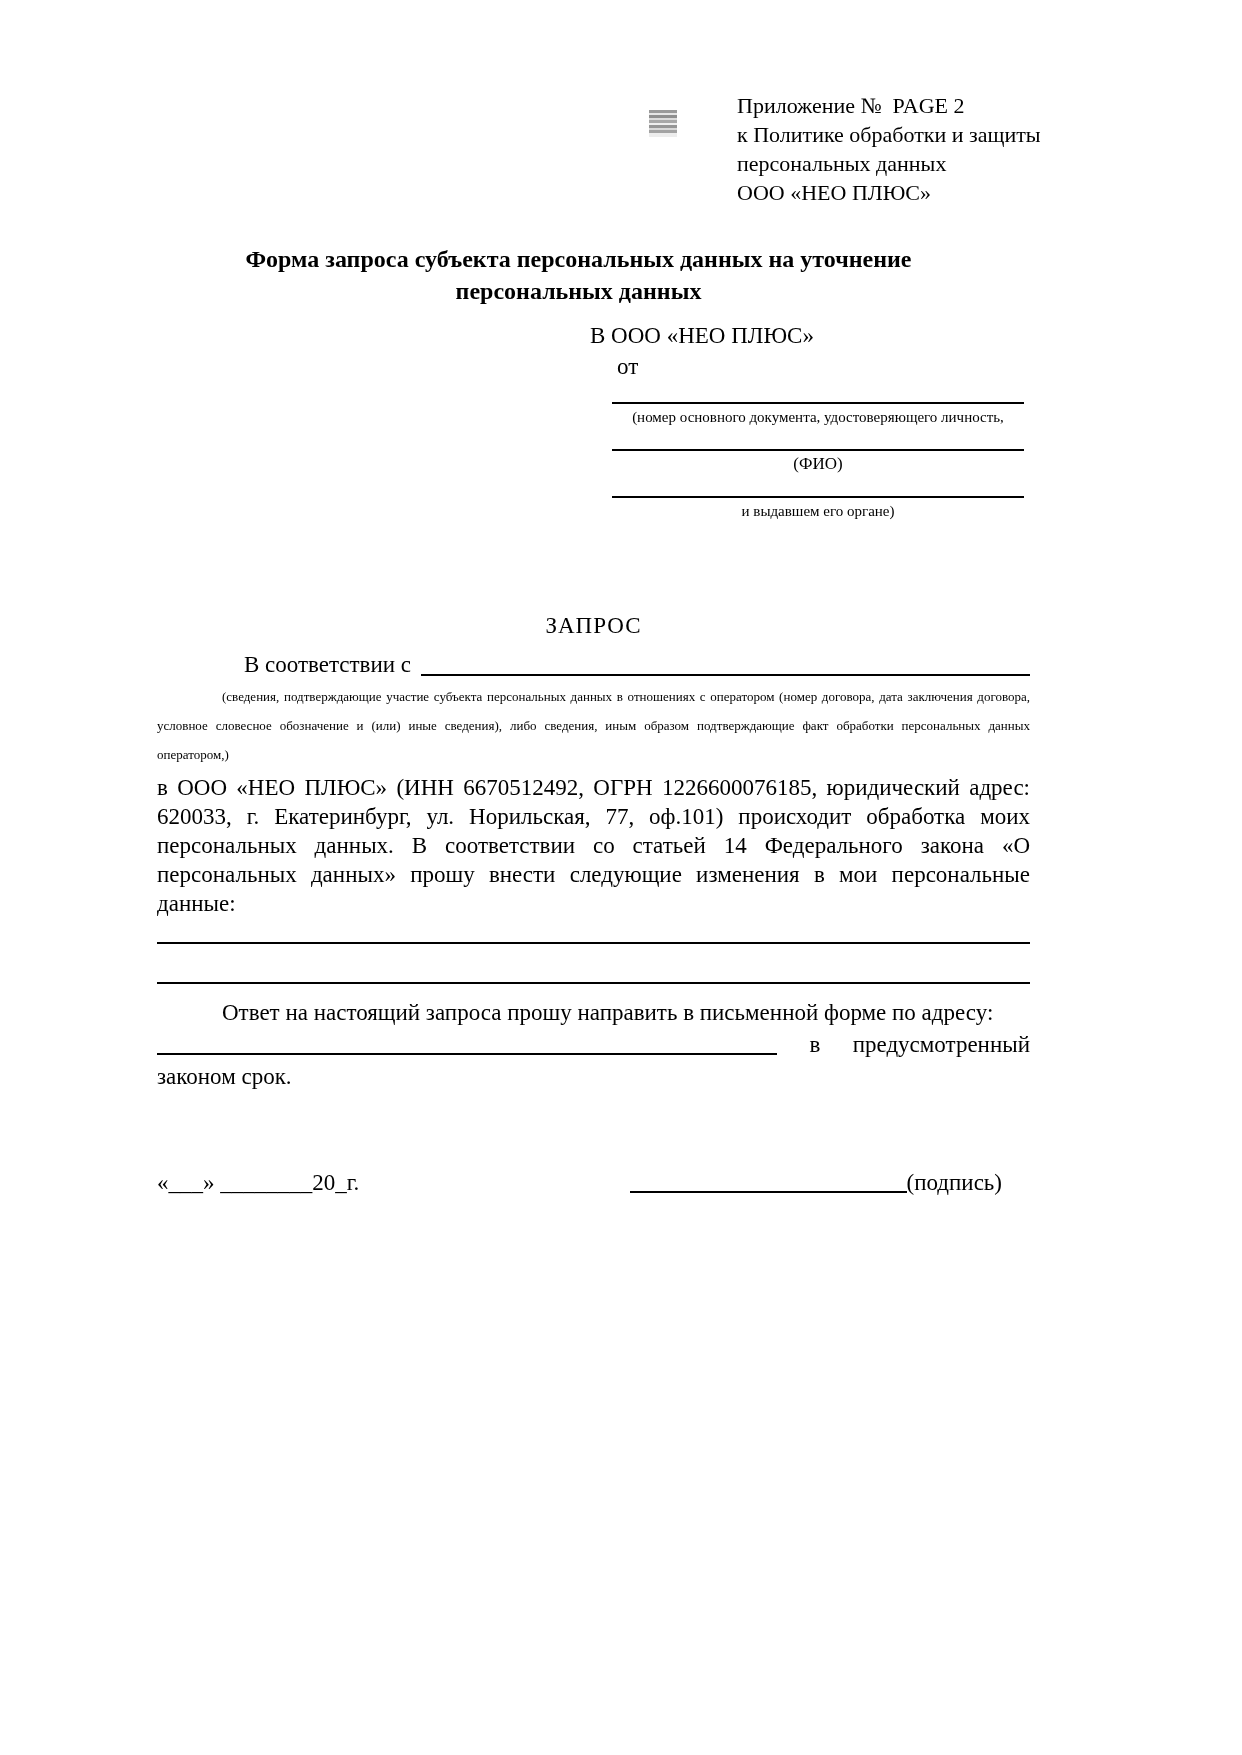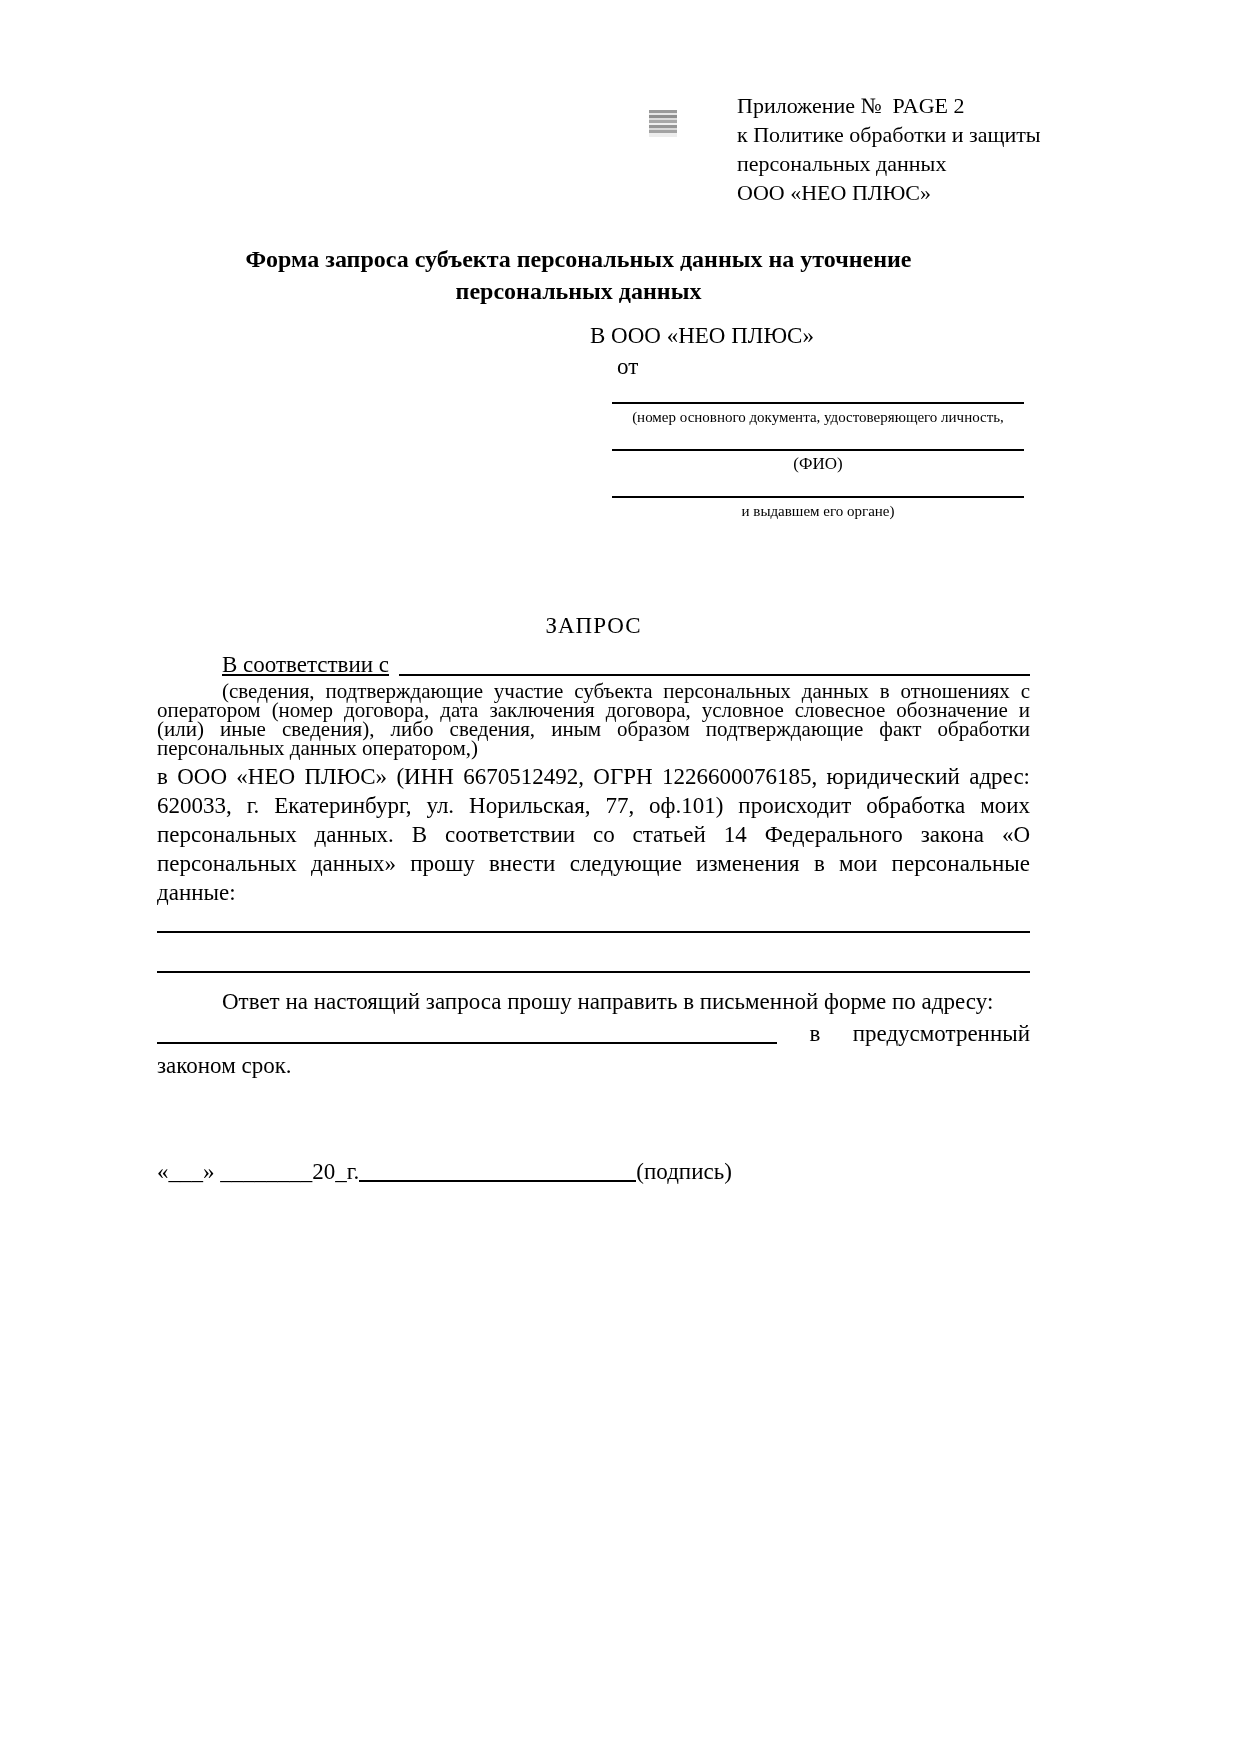--- a/index.html
+++ b/index.html
@@ -47,25 +47,25 @@
   .field .rule { height: 10px; border-bottom: 2px solid #000; }
   .field-label { text-align: center; font-size: 15px; line-height: 20px; padding-top: 3px; }
   .field-label.fio { font-size: 17px; }
 
   .request-heading {
     margin-top: 90px; text-align: center;
     font-size: 23px; line-height: 30px; letter-spacing: 1px;
   }
 
   .intro-row { display: flex; align-items: flex-end; margin-top: 9px; font-size: 23px; line-height: 29px; }
-  .intro-row .lead { margin-left: 65px; white-space: nowrap; text-decoration: underline; }
+  .intro-row .lead { margin-left: 87px; white-space: nowrap; }
   .fill-rule { flex: 1; border-bottom: 2px solid #000; height: 2px; margin: 0 0 3px 10px; }
 
   .footnote {
-    margin: 3px 0 0 0; font-size: 21px; line-height: 19px;
+    margin: 3px 0 0 0; font-size: 13px; line-height: 29px;
     text-align: justify; text-indent: 65px;
   }
 
   .body-par {
     margin: 4px 0 0 0; font-size: 23px; line-height: 29px;
     text-align: justify;
   }
 
   .rule-full { border-bottom: 2px solid #000; width: 100%; }
   .rule-full.first  { height: 26px; }
@@ -73,21 +73,21 @@
 
   .reply-line1 { margin: 14px 0 0 0; font-size: 23px; line-height: 29px; text-indent: 65px; }
   .reply-line2 {
     display: flex; justify-content: space-between; align-items: flex-end;
     margin-top: 3px; font-size: 23px; line-height: 29px;
   }
   .rule-address { width: 620px; border-bottom: 2px solid #000; height: 2px; margin-bottom: 4px; }
   .reply-line3 { margin: 3px 0 0 0; font-size: 23px; line-height: 29px; }
 
   .signature-row {
-    display: flex; align-items: flex-end;
+    display: flex; justify-content: space-between; align-items: flex-end;
     margin-top: 34px; font-size: 23px; line-height: 29px;
   }
   .sign-group { display: flex; align-items: flex-end; margin-right: 28px; margin-top: 43px; }
   .rule-sign { width: 277px; border-bottom: 2px solid #000; height: 2px; margin-bottom: 4px; }
 </style>
 </head>
 <body>
 
 <div class="page">
 

